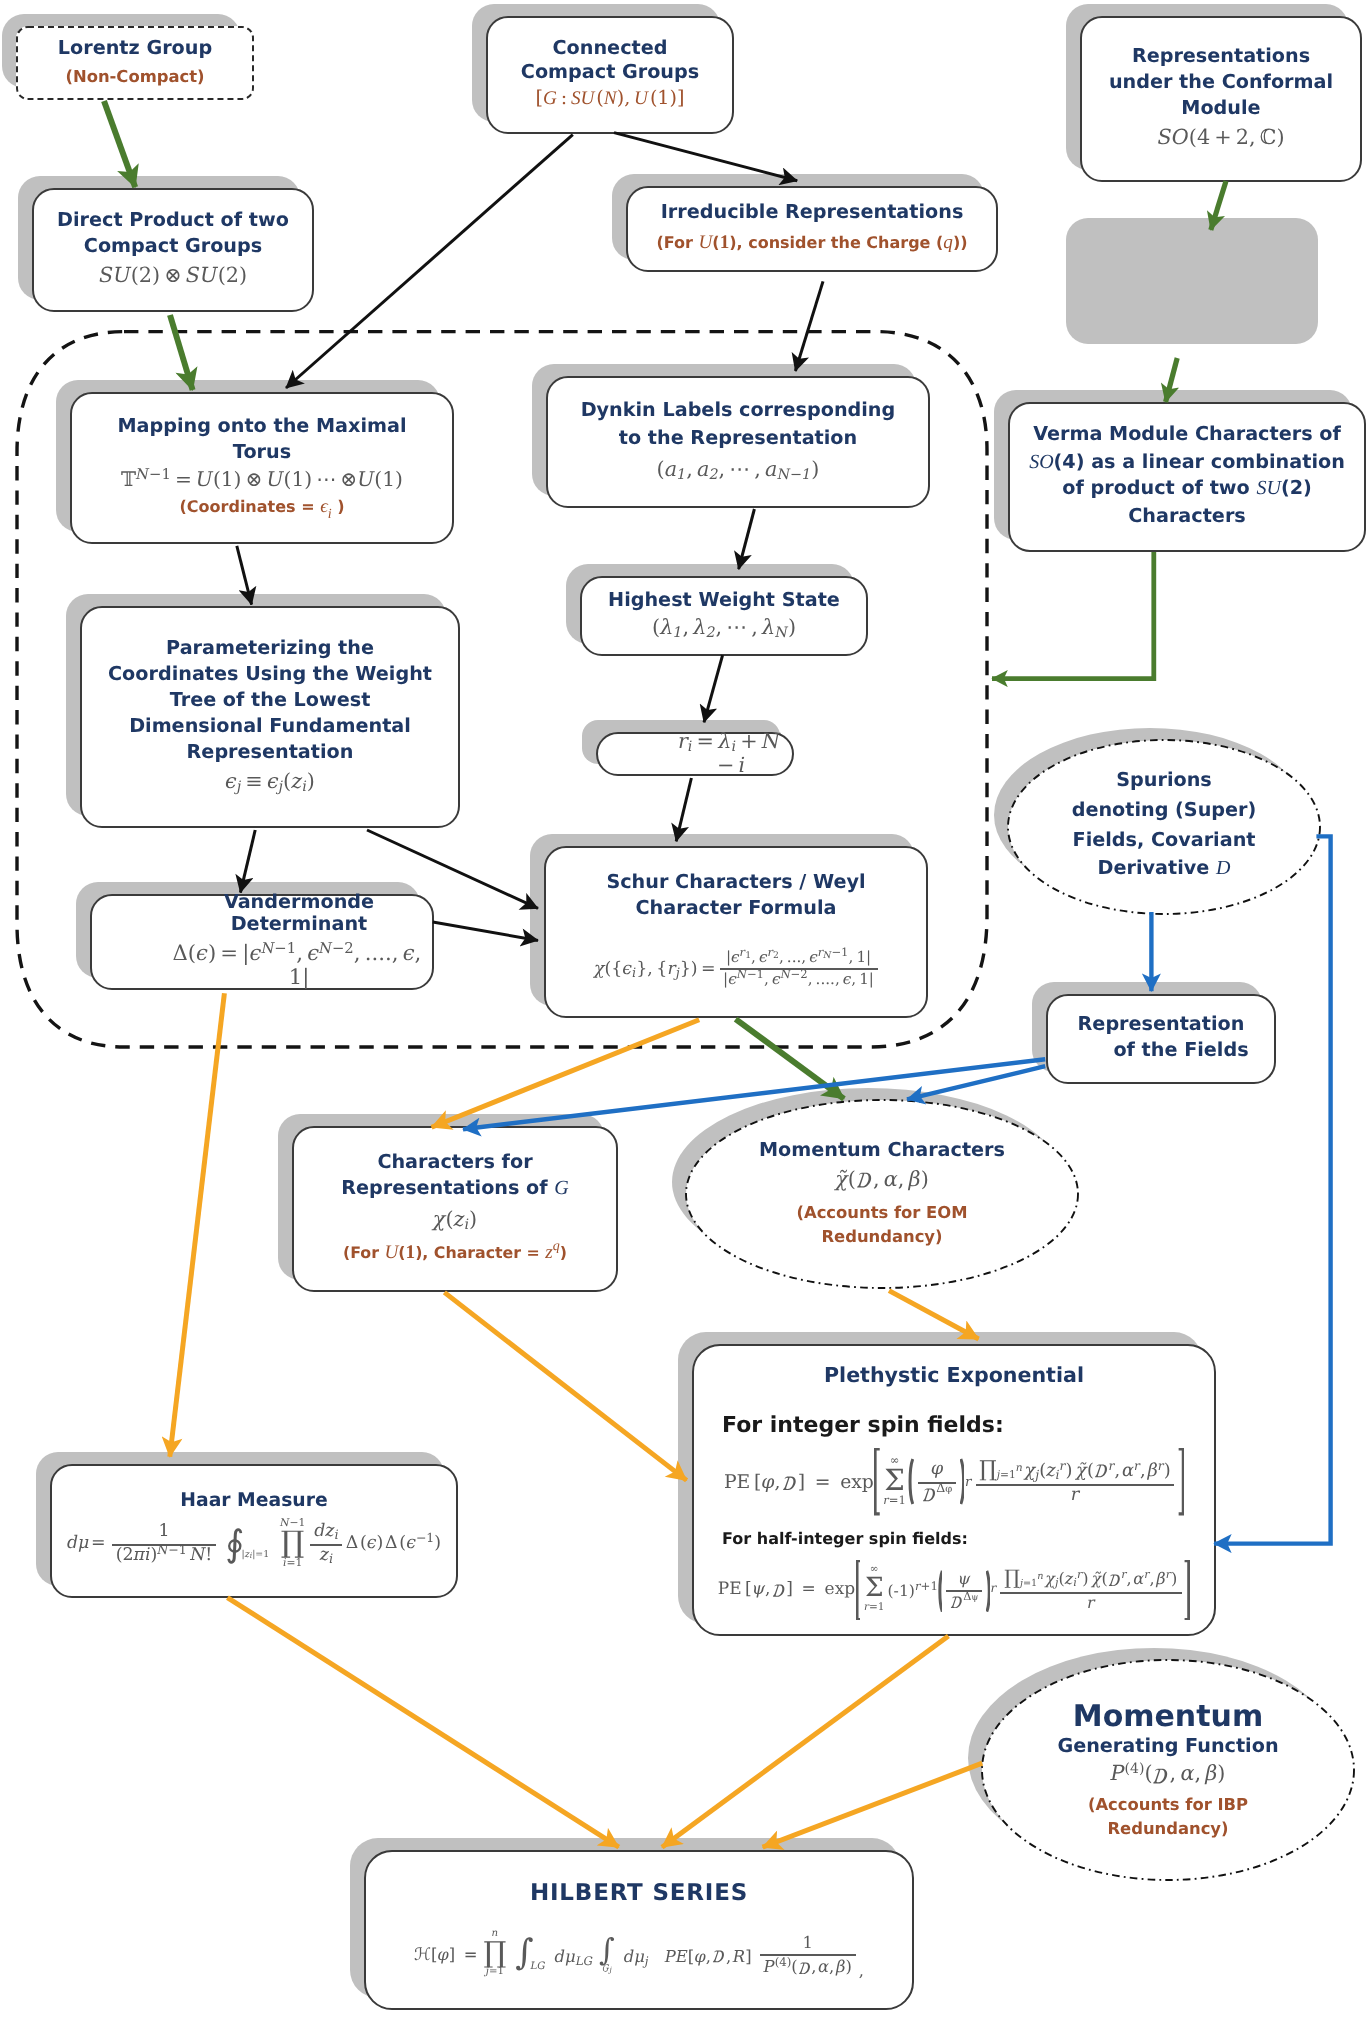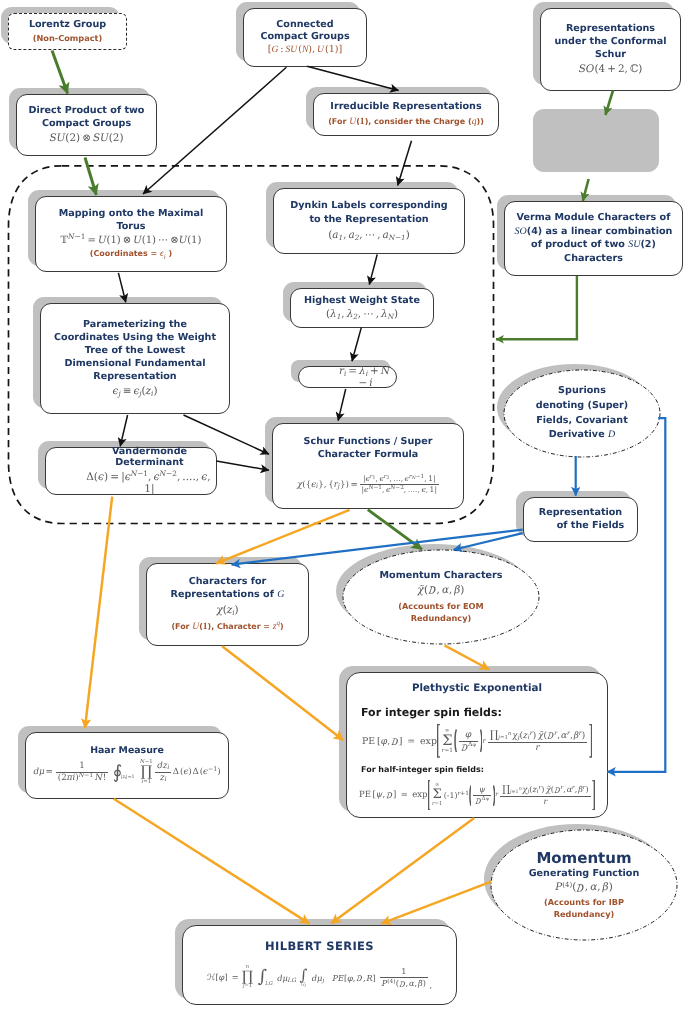--- a/index.html
+++ b/index.html
@@ -89,21 +89,21 @@
 
   <div class="node rbox" style="left:243px;top:8px;width:124px;height:59px;">
     <div class="ttl" style="font-size:9.6px;">Connected</div>
     <div class="ttl" style="font-size:9.6px;margin-top:2.5px;">Compact Groups</div>
     <div class="nte" style="font-size:9.6px;margin-top:2px;font-weight:normal;font-family:'DejaVu Serif',serif;">[<i>G</i> : <i>SU</i> (<i>N</i>), <i>U</i> (1)]</div>
   </div>
 
   <div class="node rbox" style="left:540px;top:8px;width:141px;height:83px;">
     <div class="ttl" style="font-size:9.6px;">Representations</div>
     <div class="ttl" style="font-size:9.6px;margin-top:3px;">under the Conformal</div>
-    <div class="ttl" style="font-size:9.6px;margin-top:3px;">Schur</div>
+    <div class="ttl" style="font-size:9.6px;margin-top:3px;">Module</div>
     <div class="mth" style="font-size:10.4px;margin-top:3px;"><i>SO</i>(4 + 2<span style="font-style:normal">,</span> ℂ)</div>
   </div>
 
   <div class="node rbox" style="left:16px;top:94px;width:141px;height:62px;">
     <div class="ttl" style="font-size:9.6px;">Direct Product of two</div>
     <div class="ttl" style="font-size:9.6px;margin-top:3px;">Compact Groups</div>
     <div class="mth" style="font-size:10.4px;margin-top:3px;"><i>SU</i>(2) ⊗ <i>SU</i>(2)</div>
   </div>
 
   <div class="node rbox" style="left:313px;top:93px;width:186px;height:43px;">
@@ -149,21 +149,21 @@
   <div class="node rbox" style="left:298px;top:366px;width:99px;height:22px;border-radius:11px;padding-left:36px;">
     <div class="mth" style="font-size:10.4px;"><i>r<sub style="font-size:7.2px">i</sub></i> = <i>λ<sub style="font-size:7.2px">i</sub></i> + <i>N</i> − <i>i</i></div>
   </div>
 
   <div class="node rbox" style="left:45px;top:447px;width:172px;height:48px;padding-left:37px;">
     <div class="ttl" style="font-size:9.6px;">Vandermonde Determinant</div>
     <div class="mth" style="font-size:10.6px;margin-top:3px;">Δ(<i>ϵ</i>) = |<i>ϵ</i><sup style="font-size:7.4px"><i>N</i>−1</sup><span>,</span> <i>ϵ</i><sup style="font-size:7.4px"><i>N</i>−2</sup><span>,</span> ....<span>,</span> <i>ϵ</i><span>,</span> 1|</div>
   </div>
 
   <div class="node rbox" style="left:272px;top:423px;width:192px;height:86px;">
-    <div class="ttl" style="font-size:9.6px;">Schur Functions / Super</div>
+    <div class="ttl" style="font-size:9.6px;">Schur Characters / Weyl</div>
     <div class="ttl" style="font-size:9.6px;margin-top:3px;">Character Formula</div>
     <div class="mth" style="font-size:8.7px;margin-top:14px;display:flex;align-items:center;justify-content:center;">
       <span><i>χ</i>({<i>ϵ<sub style="font-size:6.5px">i</sub></i>}<span style="font-style:normal">,</span> {<i>r<sub style="font-size:6.5px">j</sub></i>}) = </span>
       <span style="display:inline-flex;flex-direction:column;align-items:center;font-size:7.6px;line-height:1.25;">
         <span style="padding:0 2px 0.5px;">|<i>ϵ</i><sup style="font-size:5.8px"><i>r</i><sub style="font-size:0.8em">1</sub></sup><span>,</span> <i>ϵ</i><sup style="font-size:5.8px"><i>r</i><sub style="font-size:0.8em">2</sub></sup><span>,</span> ...<span>,</span> <i>ϵ</i><sup style="font-size:5.8px"><i>r<sub style="font-size:0.8em">N</sub></i>−1</sup><span>,</span> 1|</span>
         <span style="width:100%;height:0.8px;background:#595959;"></span>
         <span style="padding:0.5px 2px 0;">|<i>ϵ</i><sup style="font-size:5.8px"><i>N</i>−1</sup><span>,</span> <i>ϵ</i><sup style="font-size:5.8px"><i>N</i>−2</sup><span>,</span> ....<span>,</span> <i>ϵ</i><span>,</span> 1|</span>
       </span>
     </div>
   </div>

